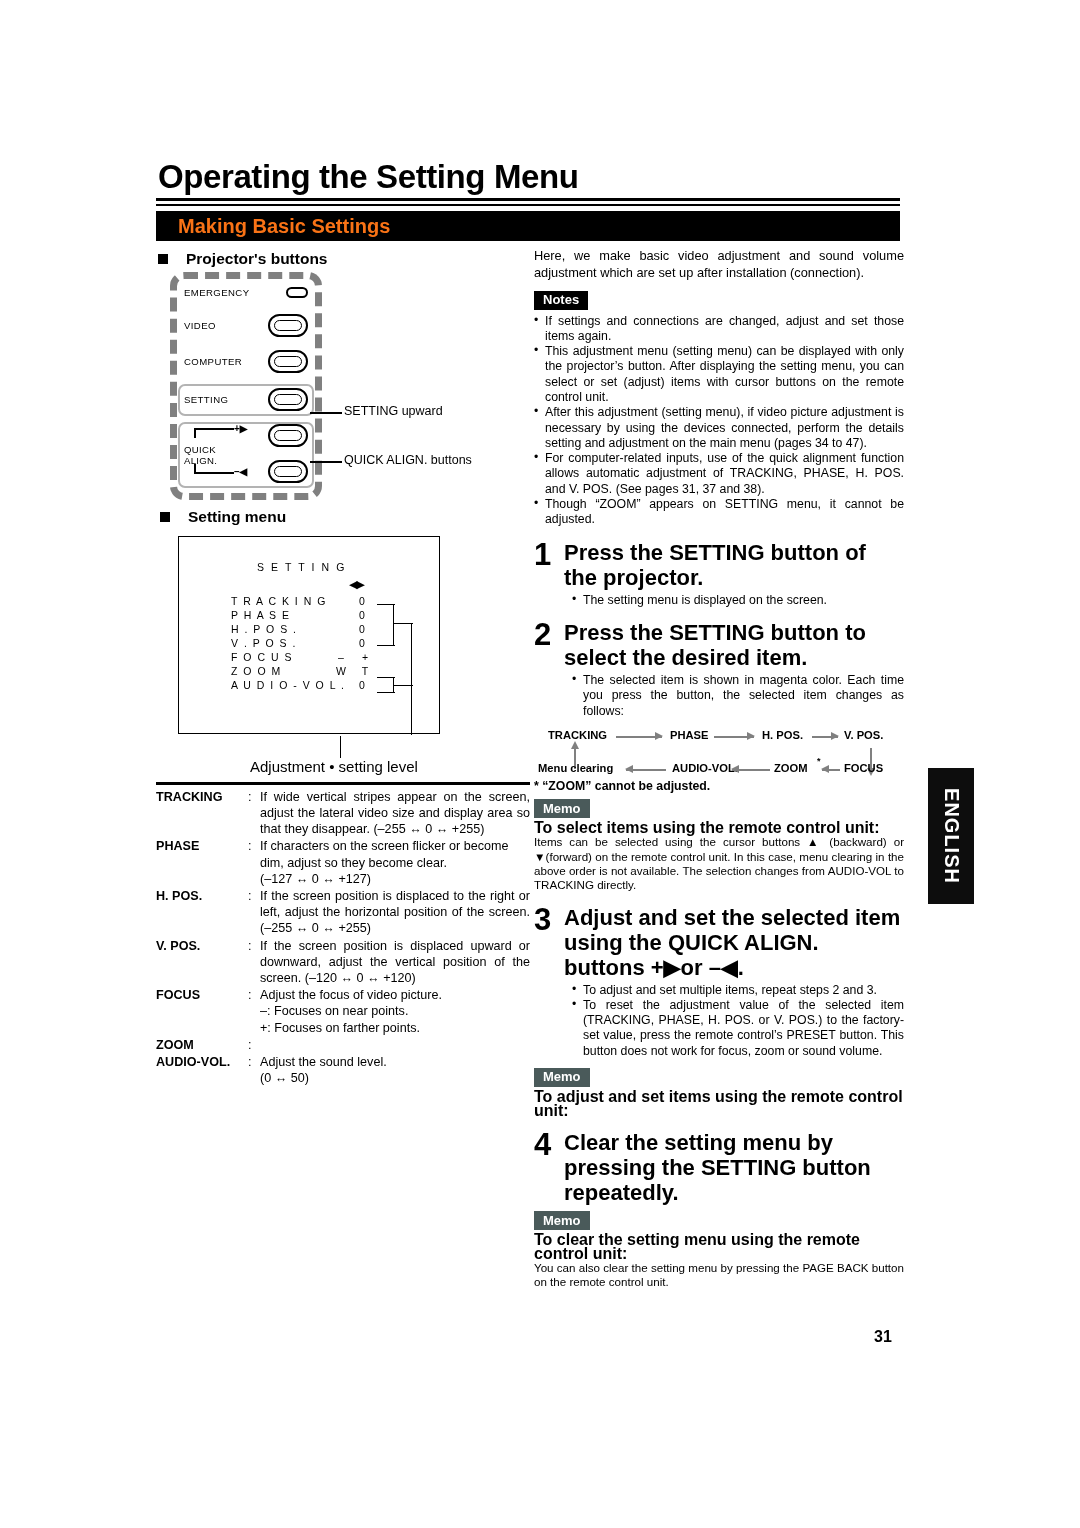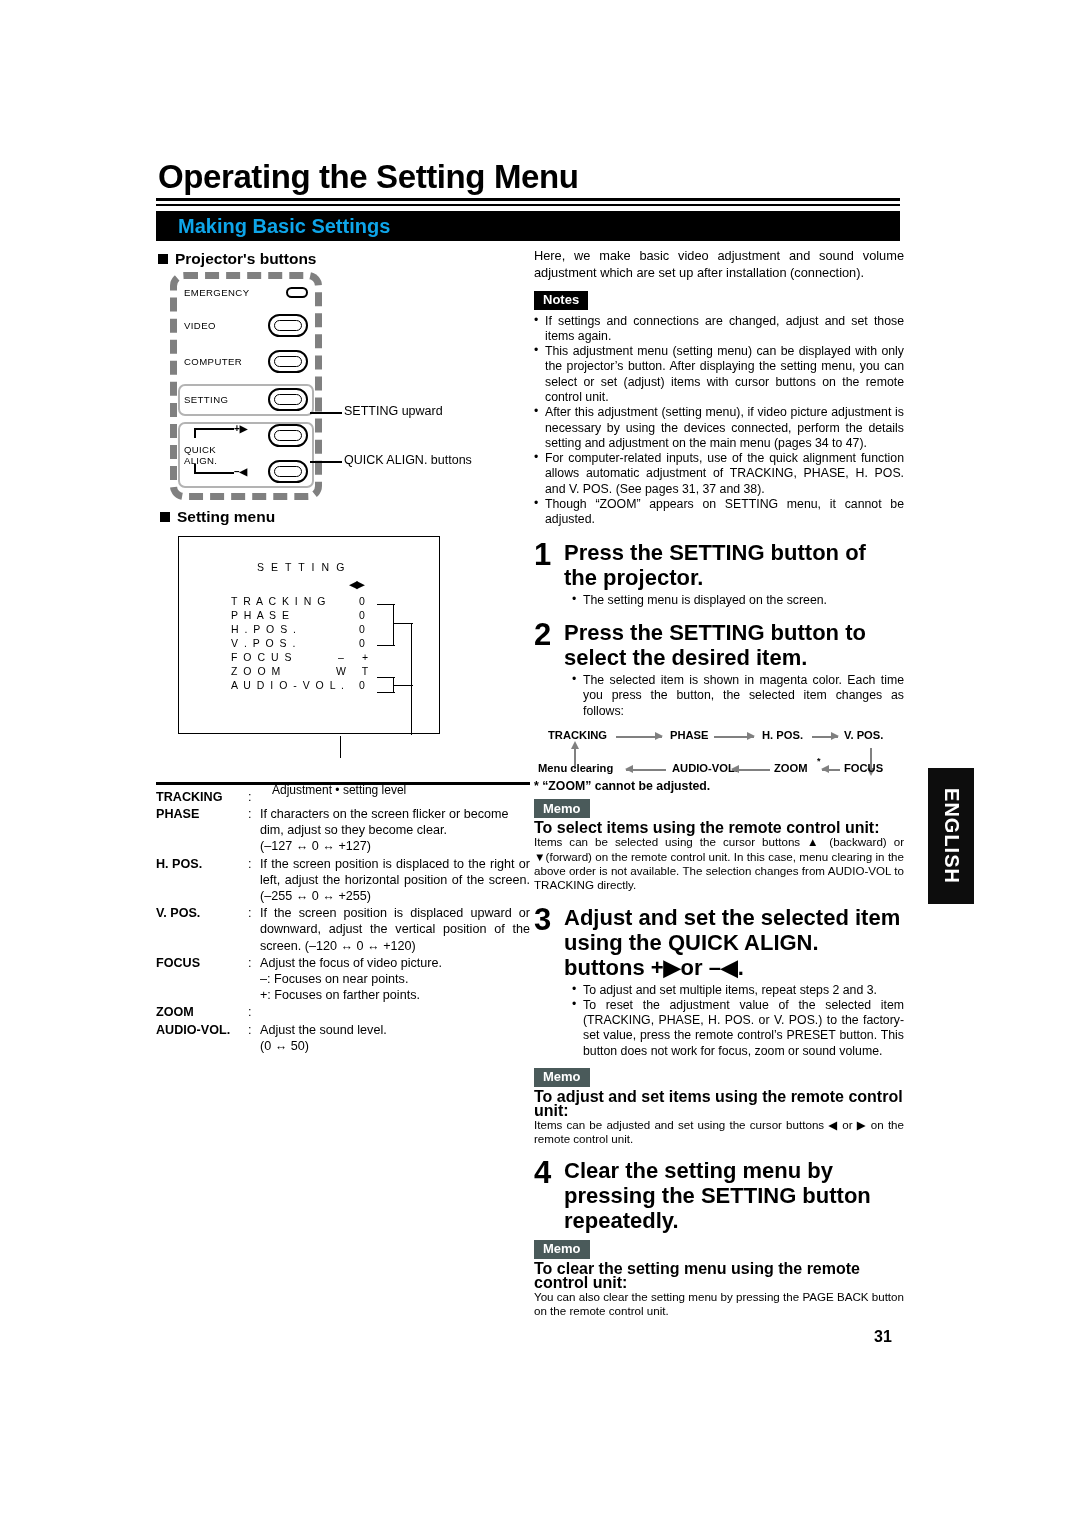--- a/index.html
+++ b/index.html
@@ -20,25 +20,25 @@
   }
   .rule-thick { position: absolute; left: 156px; top: 198px; width: 744px; height: 3px; background: #000; }
   .rule-thin  { position: absolute; left: 156px; top: 204px; width: 744px; height: 1.5px; background: #000; }
 
   .section-bar {
     position: absolute; left: 156px; top: 211px; width: 744px; height: 30px;
     background: #000;
   }
   .section-bar span {
     position: absolute; left: 22px; top: 4px;
-    color: #0ea5e9; font-size: 20px; font-weight: bold;
+    color: #f97316; font-size: 20px; font-weight: bold;
   }
   .col-right { position: absolute; left: 534px; top: 248px; width: 370px; }
 
-  .sq-head { font-size: 15.5px; font-weight: bold; display: flex; align-items: center; gap: 7px; }
+  .sq-head { font-size: 15.5px; font-weight: bold; display: flex; align-items: center; gap: 18px; }
   .sq-head .sq { width: 10px; height: 10px; background: #000; display: inline-block; }
 
   
   .proj-wrap { position: absolute; left: 170px; top: 272px; width: 180px; height: 228px; }
   .dash-body {
     position: absolute; left: 0; top: 0; width: 152px; height: 228px;
     border: 7px dashed #808080; border-radius: 14px;
   }
   .dash-cover { position: absolute; right: -4px; top: 14px; width: 14px; height: 200px; background: #fff; }
   .btn-row { position: absolute; display: flex; align-items: center; }
@@ -72,21 +72,21 @@
   }
   .scr-title { position: absolute; left: 78px; top: 24px; font-size: 10.5px; letter-spacing: 2.1px; }
   .scr-arrows { position: absolute; left: 170px; top: 41px; font-size: 11px; letter-spacing: -1px; }
   .scr-items { position: absolute; left: 52px; top: 57px; font-size: 10.5px; line-height: 14px; letter-spacing: 1.5px; }
   .scr-vals  { position: absolute; left: 168px; top: 57px; font-size: 10.5px; line-height: 14px; }
   .scr-vals div { width: 30px; text-align: center; }
   .scr-vals .two { display: flex; gap: 0; width: 48px; margin-left: -18px; }
   .scr-vals .two span { width: 24px; text-align: center; }
   .brk { position: absolute; background: #000; }
   .cap-line { position: absolute; left: 340px; top: 736px; width: 1.4px; height: 22px; background: #000; }
-  .cap-text { position: absolute; left: 272px; top: 758px; font-size: 12px; margin-top: 25px; }
+  .cap-text { position: absolute; left: 250px; top: 758px; font-size: 15px; }
 
   
   .desc { position: absolute; left: 156px; top: 782px; width: 374px; }
   .desc .hr { height: 1.4px; background: #000; }
   .desc h3 { font-size: 14.5px; font-weight: bold; padding: 3px 0 3px 2px; }
   .desc-rows { padding-top: 4px; }
   .drow { display: flex; font-size: 12.6px; line-height: 16.2px; margin-bottom: 1px; }
   .dterm { width: 92px; flex: 0 0 92px; font-weight: bold; }
   .dcolon { width: 12px; flex: 0 0 12px; }
   .dbody { flex: 1; text-align: justify; }
@@ -269,20 +269,21 @@
   <div class="cap-text">Adjustment • setting level</div>
 
   <div class="desc">
     <div class="hr"></div>
     <div class="hr"></div>
     <div class="desc-rows">
 
       <div class="drow">
         <div class="dterm">TRACKING</div>
         <div class="dcolon">:</div>
+        <div class="dbody">If wide vertical stripes appear on the screen, adjust the lateral video size and display area so that they disappear. (–255 ↔ 0 ↔ +255)</div>
       </div>
 
       <div class="drow">
         <div class="dterm">PHASE</div>
         <div class="dcolon">:</div>
         <div class="dbody">
           <div class="nojust">If characters on the screen flicker or become dim, adjust so they become clear.</div>
           <div class="nojust">(–127 ↔ 0 ↔ +127)</div>
         </div>
       </div>
@@ -399,21 +400,20 @@
         <ul class="step-bullets">
           <li>To adjust and set multiple items, repeat steps 2 and 3.</li>
           <li>To reset the adjustment value of the selected item (TRACKING, PHASE, H. POS. or V. POS.) to the factory-set value, press the remote control’s PRESET button. This button does not work for focus, zoom or sound volume.</li>
         </ul>
       </div>
     </div>
 
     <div class="memo-block">
       <span class="tagbox memo">Memo</span>
       <div class="memo-lead">To adjust and set items using the remote control unit:</div>
-      <div class="memo-body">Items can be adjusted and set using the cursor buttons ◀ or ▶ on the remote control unit.</div>
     </div>
 
     <div class="step">
       <div class="step-num">4</div>
       <div class="step-txt">
         <div class="step-title">Clear the setting menu by pressing the SETTING button repeatedly.</div>
       </div>
     </div>
 
     <div class="memo-block" style="margin-top:6px;">

